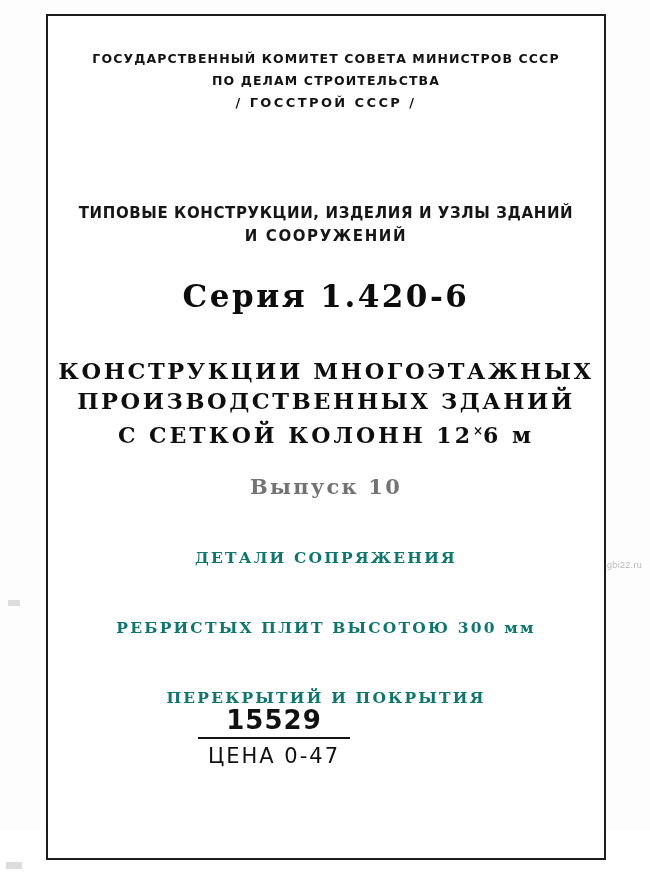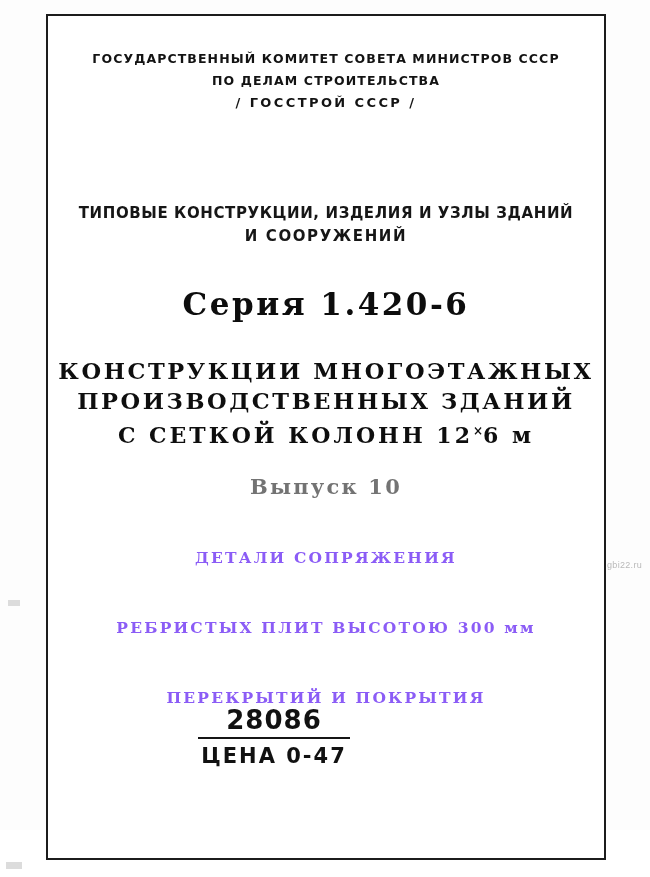--- a/index.html
+++ b/index.html
@@ -86,21 +86,20 @@
   
   .series {
     position: absolute;
     left: 0; right: 0;
     top: 262px;
     font-family: "DejaVu Serif", serif;
     font-weight: 700;
     font-size: 31px;
     letter-spacing: 2.5px;
     color: #0d0d0d;
-    margin-top: 8px;
   }
 
   
   .maintitle {
     position: absolute;
     left: 0; right: 0;
     top: 330px;
   }
   .maintitle-line {
     font-family: "DejaVu Serif", serif;
@@ -133,21 +132,21 @@
     letter-spacing: 2.2px;
     color: #737373;
     margin-bottom: 12px;
   }
   .issue-line {
     font-family: "DejaVu Serif", serif;
     font-weight: 700;
     font-size: 15.5px;
     letter-spacing: 2.2px;
     line-height: 22px;
-    color: #8b5cf6;
+    color: #0f766e;
     white-space: nowrap;
     margin-top: 48px;
   }
 
   
   .code-block {
     position: absolute;
     left: 116px;
     top: 690px;
     width: 220px;
@@ -162,21 +161,21 @@
     line-height: 28px;
   }
   .code-rule {
     margin: 3px auto 5px auto;
     width: 152px;
     height: 2px;
     background: #151515;
   }
   .price {
     font-family: "DejaVu Sans", sans-serif;
-    font-weight: 700;
+    font-weight: 400;
     font-size: 21px;
     letter-spacing: 2px;
     color: #111111;
   }
 
   
   .watermark {
     position: absolute;
     right: 8px;
     top: 560px;
@@ -223,21 +222,21 @@
       </div>
 
       <div class="issue">
         <div class="issue-num">Выпуск 10</div>
         <div class="issue-line l1">ДЕТАЛИ СОПРЯЖЕНИЯ</div>
         <div class="issue-line l2">РЕБРИСТЫХ ПЛИТ ВЫСОТОЮ 300 мм</div>
         <div class="issue-line l3">ПЕРЕКРЫТИЙ И ПОКРЫТИЯ</div>
       </div>
 
       <div class="code-block">
-        <div class="code-num">28086</div>
+        <div class="code-num">15529</div>
         <div class="code-rule"></div>
         <div class="price">ЦЕНА 0-47</div>
       </div>
 
     </div>
   </div>
 
   <div class="watermark">gbi22.ru</div>
   <div class="speck a"></div>
   <div class="speck b"></div>

